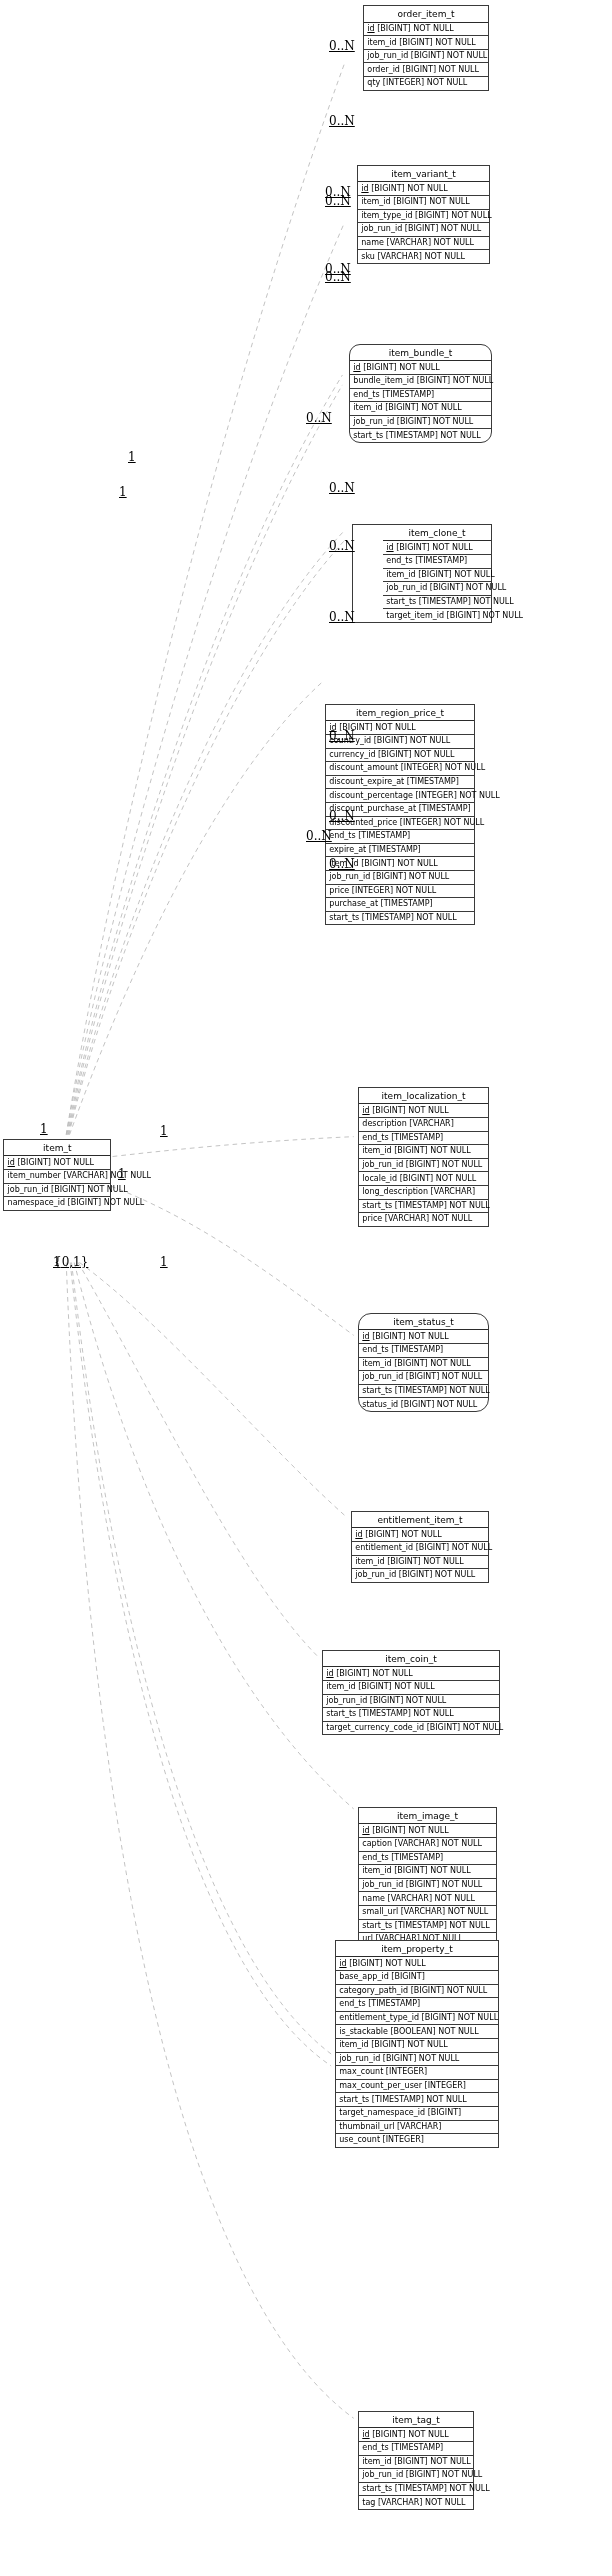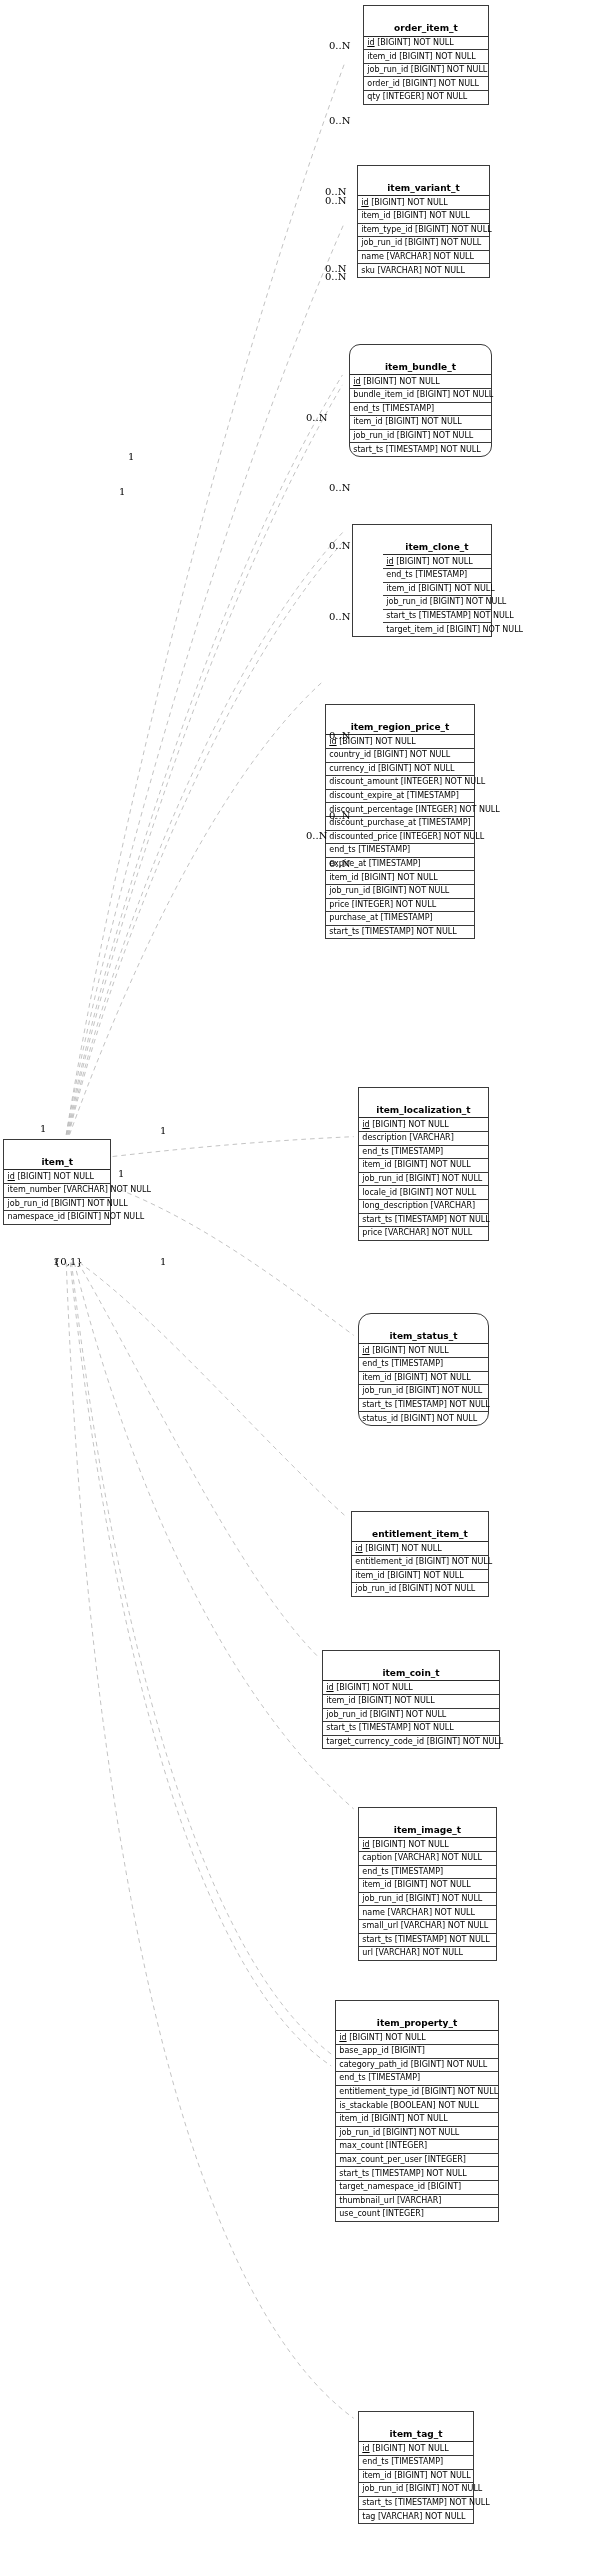--- a/index.html
+++ b/index.html
@@ -27,51 +27,51 @@
     height: 2576px;
     pointer-events: none;
   }
   .entity {
     position: absolute;
     border: 0.9px solid #3a3a3a;
     background: #ffffff;
     box-sizing: border-box;
   }
   .entity-title {
-    font-weight: bold;
+    font-weight: normal;
     font-size: 9px;
     text-align: center;
     padding: 2.7px 4px 2.7px 4px;
     color: #000;
     border-bottom: 0.9px solid #2a2a2a;
     line-height: 10px;
     white-space: nowrap;
-    margin-top: 14px;
   }
   .attr {
     font-size: 8px;
     color: #000;
     padding: 1.3px 3.3px 1.3px 3.3px;
     border-bottom: 0.7px solid #3a3a3a;
     line-height: 10px;
     white-space: nowrap;
   }
   .attr:last-child {
     border-bottom: none;
   }
   .attr .pk {
     text-decoration: underline;
   }
   .card {
     position: absolute;
     font-family: "DejaVu Serif", serif;
-    font-size: 10px;
+    font-size: 12px;
     color: #000;
     white-space: nowrap;
     line-height: 8.6px;
+    text-decoration: underline;
   }
 </style>
 </head>
 <body>
 
 <div id="canvas">
   <svg id="edges" viewBox="0 0 924 3887" xmlns="http://www.w3.org/2000/svg">
     <g stroke="#b9b9b9" stroke-width="1.3" fill="none" stroke-dasharray="7,6">
 
       <path d="M 100 1712 C 150 1400 300 700 520 95"></path>
@@ -203,21 +203,21 @@
       <div class="attr"><span class="pk">id</span> <span>[BIGINT] NOT NULL</span></div>
       <div class="attr"><span>caption</span> <span>[VARCHAR] NOT NULL</span></div>
       <div class="attr"><span>end_ts</span> <span>[TIMESTAMP]</span></div>
       <div class="attr"><span>item_id</span> <span>[BIGINT] NOT NULL</span></div>
       <div class="attr"><span>job_run_id</span> <span>[BIGINT] NOT NULL</span></div>
       <div class="attr"><span>name</span> <span>[VARCHAR] NOT NULL</span></div>
       <div class="attr"><span>small_url</span> <span>[VARCHAR] NOT NULL</span></div>
       <div class="attr"><span>start_ts</span> <span>[TIMESTAMP] NOT NULL</span></div>
       <div class="attr"><span>url</span> <span>[VARCHAR] NOT NULL</span></div>
     </div>
-    <div class="entity" style="left: 335px; top: 2000px; width: 164px;">
+    <div class="entity" style="left: 335px; top: 1940px; width: 164px;">
       <div class="entity-title">item_property_t</div>
       <div class="attr"><span class="pk">id</span> <span>[BIGINT] NOT NULL</span></div>
       <div class="attr"><span>base_app_id</span> <span>[BIGINT]</span></div>
       <div class="attr"><span>category_path_id</span> <span>[BIGINT] NOT NULL</span></div>
       <div class="attr"><span>end_ts</span> <span>[TIMESTAMP]</span></div>
       <div class="attr"><span>entitlement_type_id</span> <span>[BIGINT] NOT NULL</span></div>
       <div class="attr"><span>is_stackable</span> <span>[BOOLEAN] NOT NULL</span></div>
       <div class="attr"><span>item_id</span> <span>[BIGINT] NOT NULL</span></div>
       <div class="attr"><span>job_run_id</span> <span>[BIGINT] NOT NULL</span></div>
       <div class="attr"><span>max_count</span> <span>[INTEGER]</span></div>

